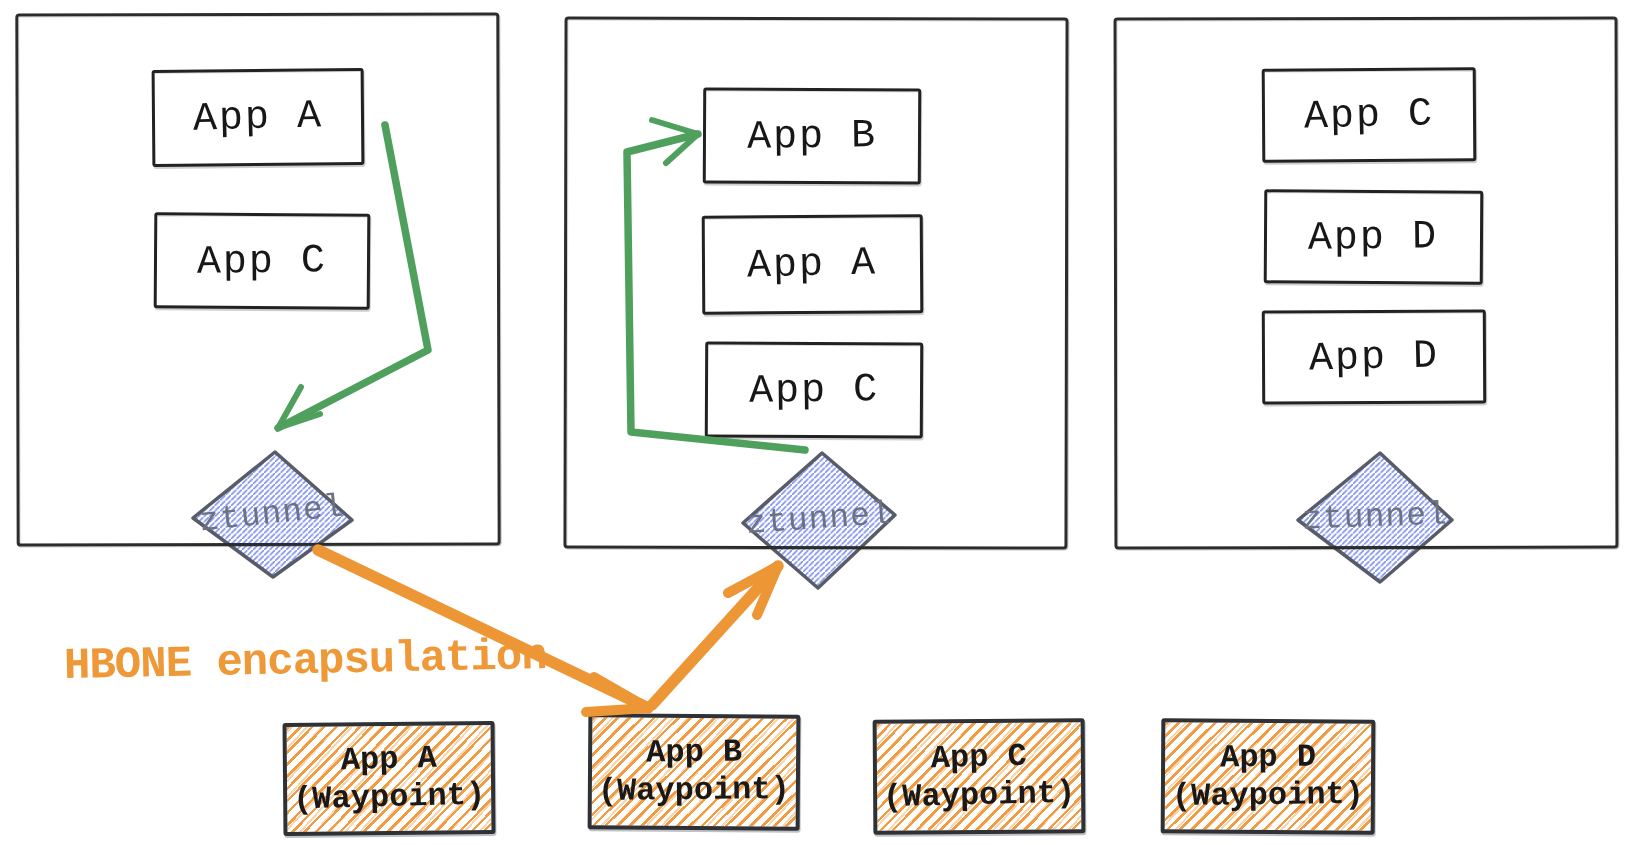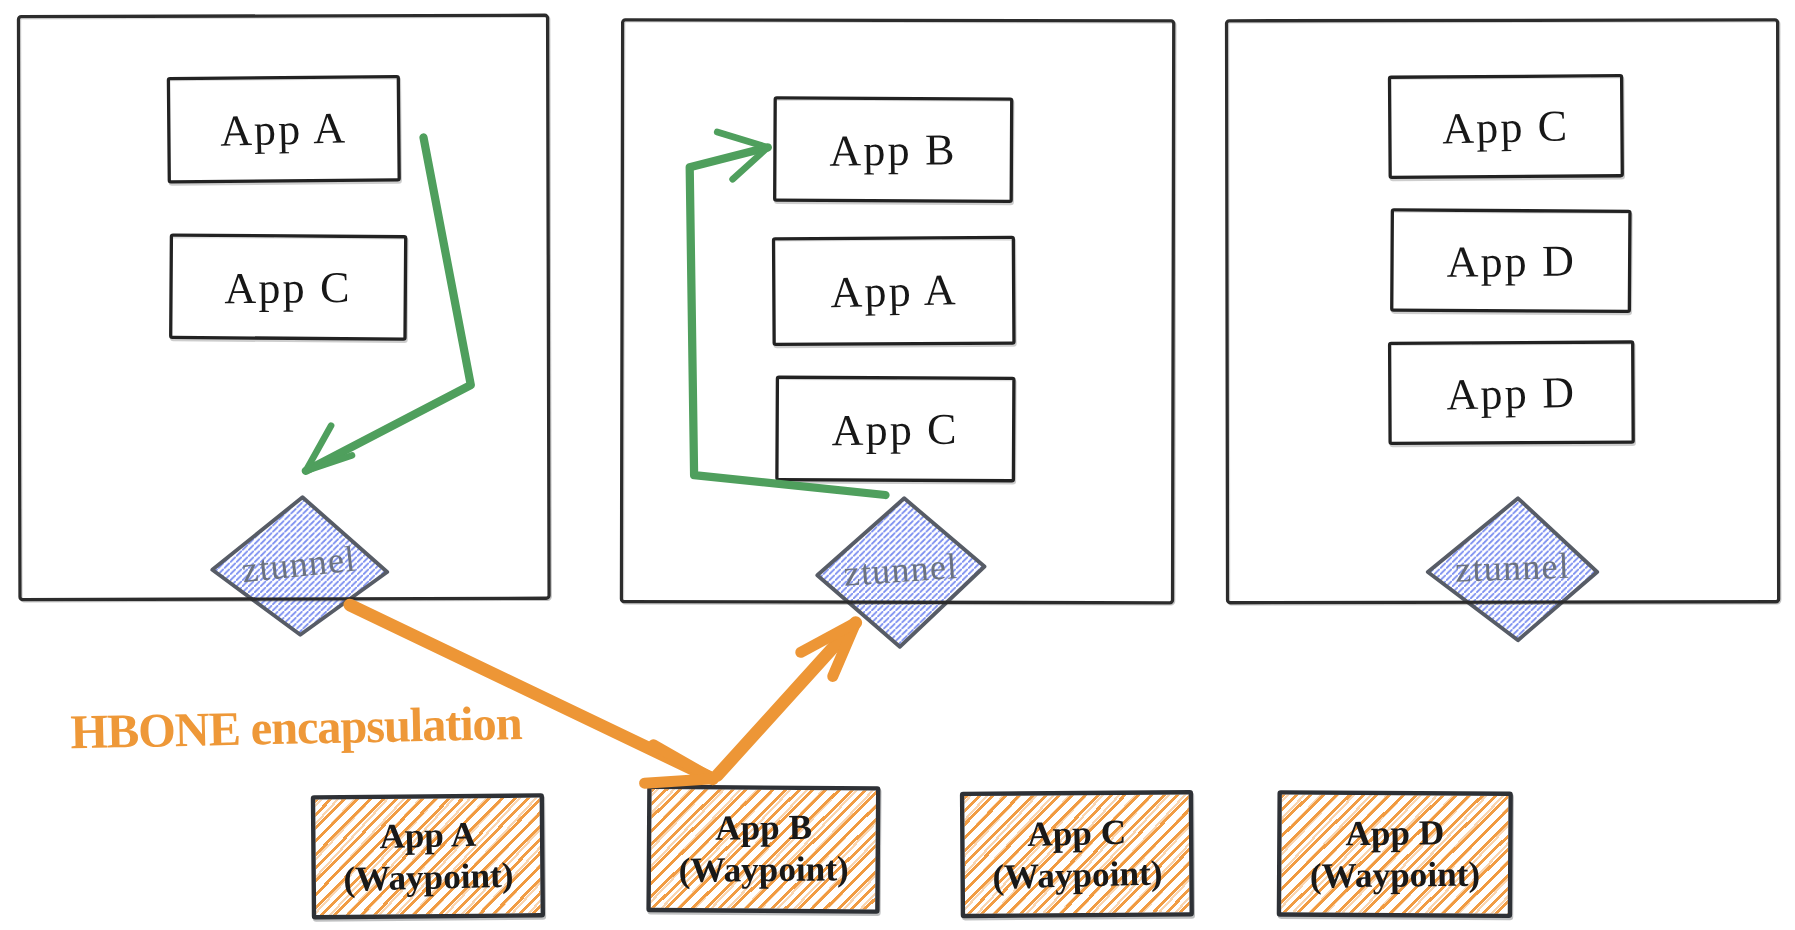--- a/index.html
+++ b/index.html
@@ -1,18 +1,18 @@
 <!DOCTYPE html>
 <html><head>
 <meta charset="utf-8">
 <style>
   html,body{margin:0;padding:0;background:#ffffff;}
   .canvas{
     position:relative;width:1632px;height:845px;background:#ffffff;overflow:hidden;
-    font-family:Liberation Serif, serif;
+    font-family:Liberation Mono, monospace;
   }
   .layer{position:absolute;left:0;top:0;width:1632px;height:845px;pointer-events:none;}
   .layer-shapes{z-index:1;}
   .layer-arrows{z-index:6;}
   .node{
     position:absolute;border:3px solid #2c2c2c;border-radius:4px;background:transparent;
     box-shadow:1px 1px 0 rgba(44,44,44,.28), inset 1px 1px 0 rgba(44,44,44,.18);
     z-index:2;
   }
   .app-box{

